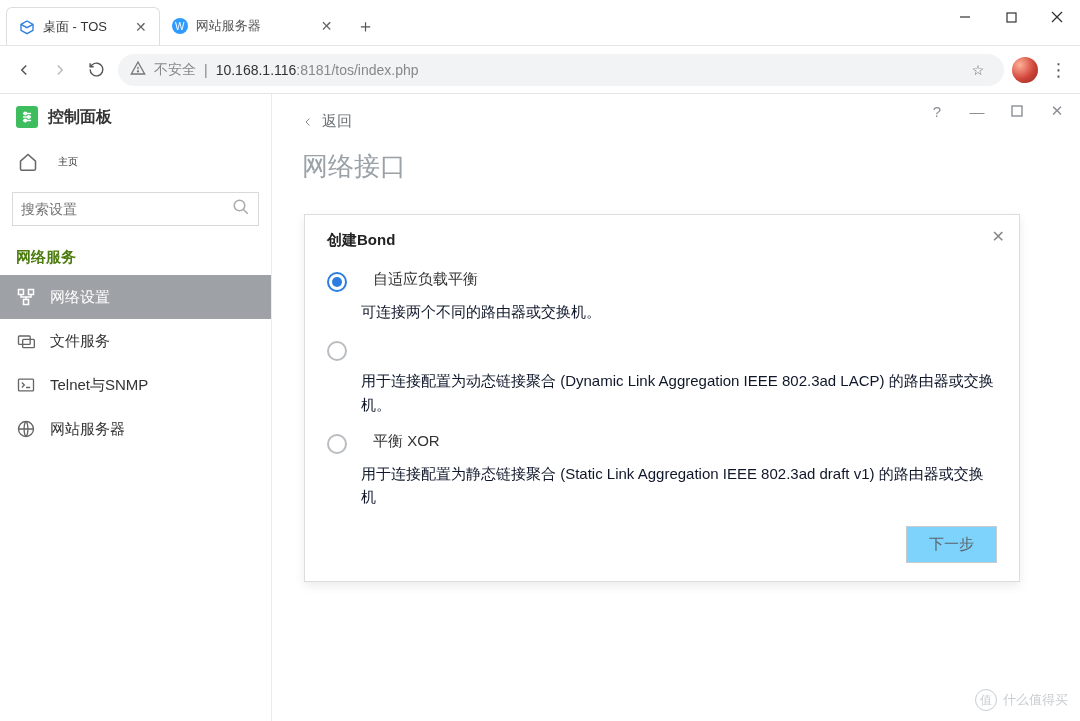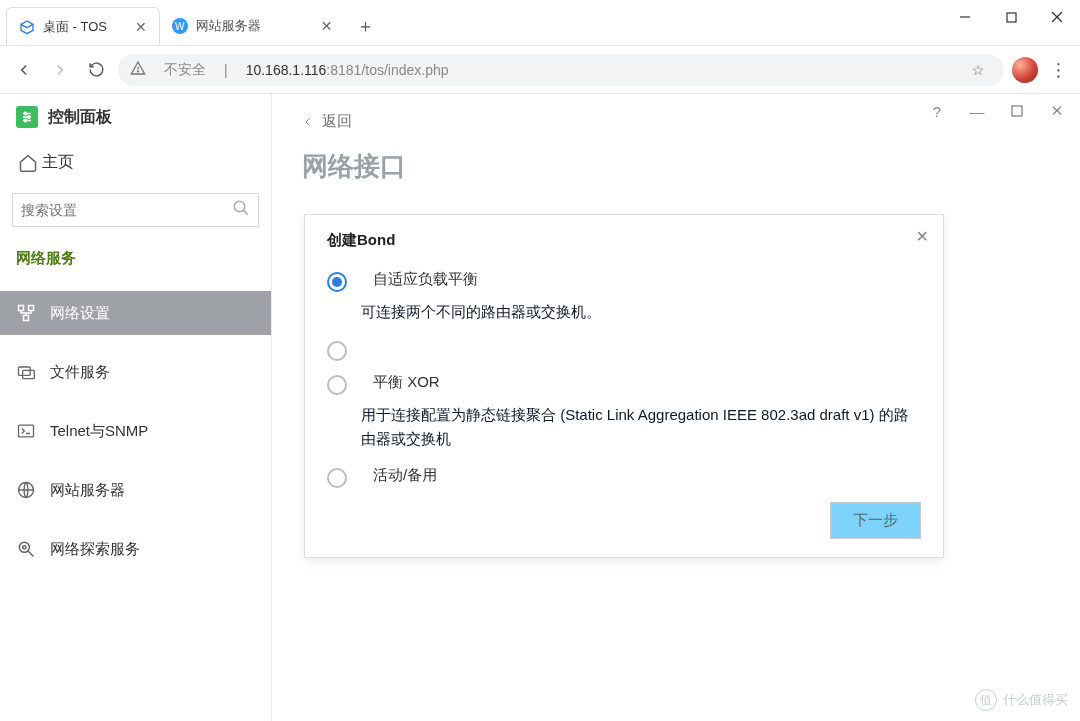--- a/index.html
+++ b/index.html
@@ -14,54 +14,54 @@
   .tab .close { margin-left: 28px; font-size: 14px; color: #666; }
   .tab.inactive { color: #555; }
   .tab.inactive .close { margin-left: 60px; }
   .newtab { width: 30px; height: 30px; display: flex; align-items: center; justify-content: center; font-size: 18px; color: #555; margin-left: 6px; margin-bottom: 4px; }
   .wincontrols { position: absolute; right: 0; top: 0; display: flex; }
   .wincontrols .wc { width: 46px; height: 34px; display: flex; align-items: center; justify-content: center; color: #333; }
 
   .addrbar { height: 48px; background: #fff; display: flex; align-items: center; padding: 0 10px; gap: 8px; border-bottom: 1px solid #e5e5e5;}
   .navbtn { width: 28px; height: 28px; display: flex; align-items: center; justify-content: center; color: #555; }
   .navbtn.disabled { color: #bbb; }
-  .urlbox { flex: 1; height: 32px; background: #f1f3f4; border-radius: 16px; display: flex; align-items: center; padding: 0 12px; font-size: 14px; color: #555; gap: 18px; }
+  .urlbox { flex: 1; height: 32px; background: #f1f3f4; border-radius: 16px; display: flex; align-items: center; padding: 0 12px; font-size: 14px; color: #555; gap: 8px; }
   .urlbox .dim { color: #888; }
   .urlbox .dark { color: #333; margin-top: 11px; }
   .star { width: 28px; text-align: center; color: #666; margin-left: auto; }
   .avatar { width: 26px; height: 26px; border-radius: 50%; background: radial-gradient(circle at 30% 30%, #ffb199, #d1453a 55%, #8c2a1f); }
   .kebab { width: 24px; text-align: center; color: #555; font-size: 18px; letter-spacing: -1px;}
 
   
   .app { position: relative; height: calc(100% - 94px); display: flex; }
   .sidebar { width: 272px; background: #fff; border-right: 1px solid #ececec; display: flex; flex-direction: column; }
   .cp-header { display: flex; align-items: center; gap: 10px; padding: 12px 16px; font-size: 16px; font-weight: 600; color: #333; }
   .cp-logo { width: 22px; height: 22px; background: #3dbd5d; border-radius: 3px; display: flex; align-items: center; justify-content: center; color: #fff; font-size: 12px; }
-  .nav-row { display: flex; align-items: center; gap: 4px; padding: 12px 18px; font-size: 16px; color: #333; }
+  .nav-row { display: flex; align-items: center; gap: 20px; padding: 12px 18px; font-size: 10px; color: #333; }
   .nav-row svg, .nav-row .ico { width: 20px; height: 20px; flex: none; }
   .searchwrap { padding: 8px 12px 12px; }
   .searchbox { height: 34px; border: 1px solid #d9d9d9; display: flex; align-items: center; padding: 0 8px; gap: 15px; }
   .searchbox input { border: none; outline: none; flex: 1; font-size: 14px; background: transparent; }
   .searchbox .sicon { color: #aaa; }
   .section-title { padding: 10px 16px 8px; font-size: 15px; font-weight: 600; color: #4d7c0f; }
-  .snav { display: flex; align-items: center; gap: 14px; padding: 12px 16px; font-size: 15px; color: #333; margin-top: 15px; }
+  .snav { display: flex; align-items: center; gap: 14px; padding: 12px 16px; font-size: 15px; color: #333; }
   .snav.active { background: #9ea2a6; color: #fff; }
   .snav.active svg { stroke: #fff; }
   .snav svg { stroke: #666; }
 
   .main { flex: 1; padding: 18px 30px; position: relative; }
   .backlink { display: flex; align-items: center; gap: 8px; color: #6a6f75; font-size: 15px; }
-  .page-title { margin-top: 18px; font-size: 26px; color: #9aa1a7; font-weight: 700; }
+  .page-title { margin-top: 18px; font-size: 26px; color: #9aa1a7; font-weight: 400; }
 
   
   .panelctrls { position: absolute; right: 14px; top: 8px; display: flex; gap: 22px; color: #8a8f95; font-size: 15px; align-items: center;}
   .panelctrls .pc { width: 18px; text-align: center; }
 
   
-  .modal { position: absolute; left: 304px; top: 214px; width: 640px; background: #fff; border: 1px solid #dcdcdc; box-shadow: 0 4px 10px rgba(0,0,0,.08); padding: 16px 22px 18px; }
+  .modal { position: absolute; left: 304px; top: 214px; width: 716px; background: #fff; border: 1px solid #dcdcdc; box-shadow: 0 4px 10px rgba(0,0,0,.08); padding: 16px 22px 18px; }
   .modal-title { font-size: 15px; font-weight: 700; color: #222; }
   .modal-close { position: absolute; right: 14px; top: 12px; color: #888; font-size: 16px; }
   .opts { margin-top: 14px; }
   .opt { display: flex; gap: 26px; padding: 6px 0; }
   .radio { width: 20px; height: 20px; border: 2px solid #b9bdc1; border-radius: 50%; flex: none; display: flex; align-items: center; justify-content: center; margin-top: 2px;}
   .radio.sel { border-color: #2b7de1; }
   .radio.sel::after { content: ""; width: 10px; height: 10px; background: #2b7de1; border-radius: 50%; }
   .opt-label { font-size: 15px; color: #333; }
   .opt-desc { font-size: 15px; color: #0f172a; padding: 2px 0 10px 34px; line-height: 1.55; }
   .modal-footer { display: flex; justify-content: flex-end; margin-top: 8px; }
@@ -204,28 +204,20 @@
         </svg>
       <span>Telnet与SNMP</span>
     </div>
     <div class="snav">
       <svg width="20" height="20" viewBox="0 0 24 24" fill="none" stroke-width="1.6">
           <circle cx="12" cy="12" r="9"></circle>
           <path d="M3 12h18M12 3c3 3 3 15 0 18M12 3c-3 3-3 15 0 18"></path>
         </svg>
       <span>网站服务器</span>
     </div>
-    <div class="snav">
-      <svg width="20" height="20" viewBox="0 0 24 24" fill="none" stroke-width="1.8">
-          <circle cx="10" cy="10" r="6"></circle>
-          <line x1="14.5" y1="14.5" x2="21" y2="21"></line>
-          <circle cx="10" cy="10" r="2"></circle>
-        </svg>
-      <span>网络探索服务</span>
-    </div>
   </div>
 
   <div class="main">
     <div class="backlink">
       <svg width="12" height="12" viewBox="0 0 24 24" fill="none" stroke="#888" stroke-width="2">
           <path d="M15 5l-7 7 7 7"></path>
         </svg>
       <span>返回</span>
     </div>
     <div class="page-title">网络接口</div>
@@ -248,31 +240,28 @@
 
     <div class="opt">
       <div class="radio sel"></div>
       <div class="opt-label">自适应负载平衡</div>
     </div>
     <div class="opt-desc">可连接两个不同的路由器或交换机。</div>
 
     <div class="opt">
       <div class="radio"></div>
     </div>
+    <div class="opt-desc">用于连接配置为动态链接聚合 (Dynamic Link Aggregation IEEE 802.3ad LACP) 的路由器或交换机。</div>
 
     <div class="opt">
       <div class="radio"></div>
       <div class="opt-label">平衡 XOR</div>
     </div>
     <div class="opt-desc">用于连接配置为静态链接聚合 (Static Link Aggregation IEEE 802.3ad draft v1) 的路由器或交换机</div>
 
-    <div class="opt">
-      <div class="radio"></div>
-      <div class="opt-label">活动/备用</div>
-    </div>
   </div>
   <div class="modal-footer">
     <button class="btn-next">下一步</button>
   </div>
 </div>
 
 <div class="watermark">
   <div class="wm-badge">值</div>
   <span>什么值得买</span>
 </div>

